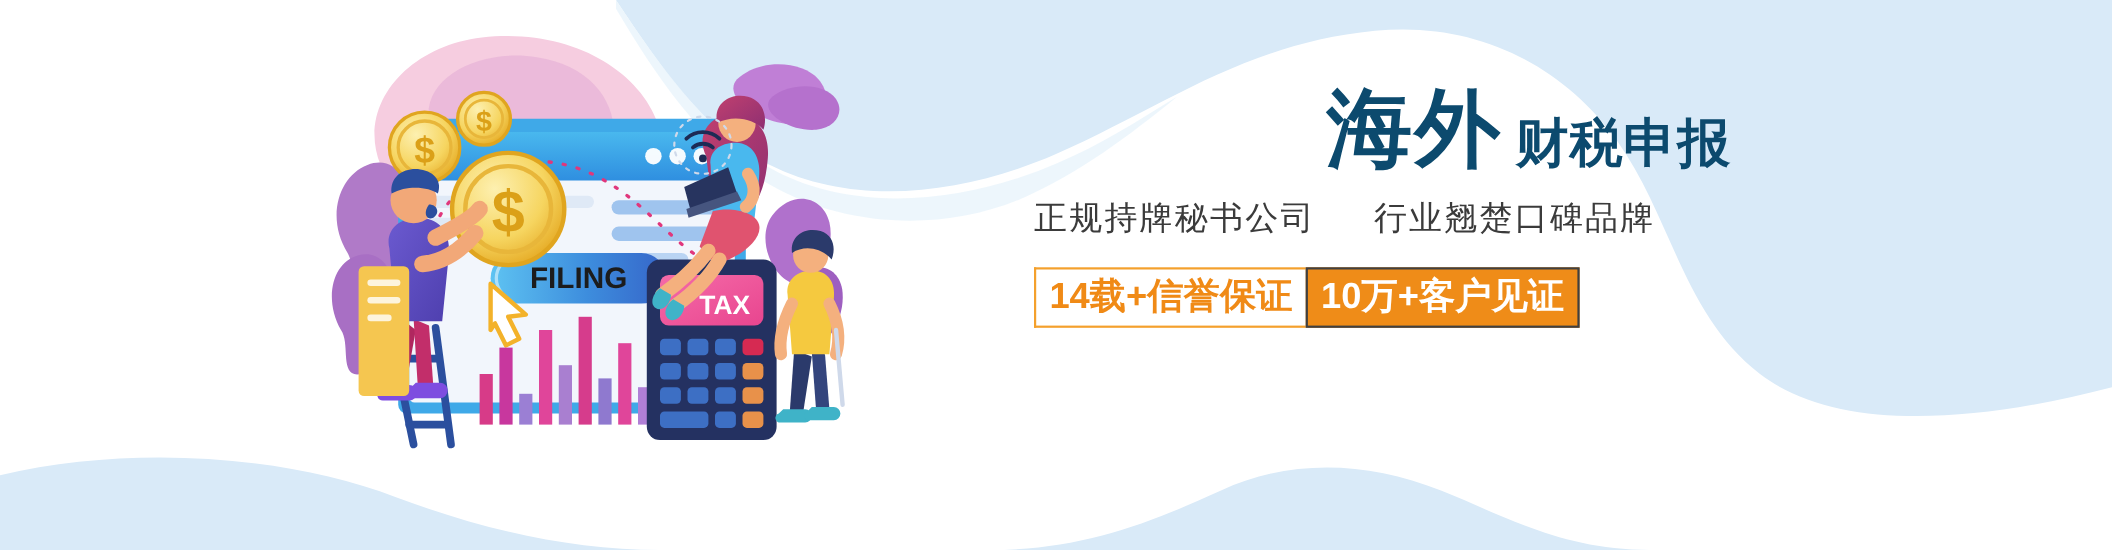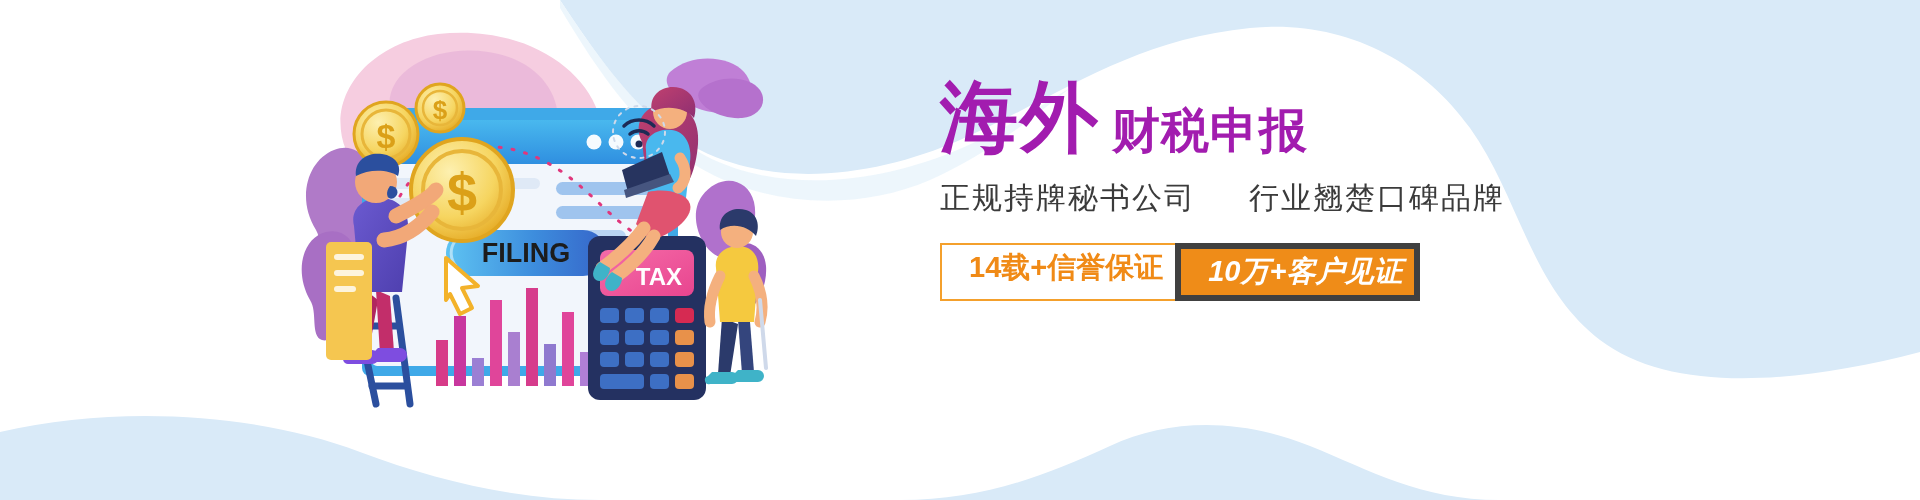--- a/index.html
+++ b/index.html
@@ -20,23 +20,24 @@
   .illu{ position:absolute; left:250px; top:0; width:540px; height:500px; }
   .illu svg{ width:540px; height:500px; display:block; }
 
   
   .copy{
     position:absolute; left:940px; top:78px;
     width:900px;
   }
   .headline{
     display:flex; align-items:flex-end;
-    color:#a21caf;
+    color:#0c4a6e;
     line-height:1;
     white-space:nowrap;
+    justify-content:center;
   }
   .headline .h-a{
     font-size:78px;
     font-weight:700;
     letter-spacing:2px;
     font-family:"Liberation Sans","DejaVu Sans",sans-serif;
   }
   .headline .h-b{
     font-size:48px;
     font-weight:700;
@@ -56,38 +57,37 @@
   }
   .subtitle .gap{ display:inline-block; width:34px; }
 
   .badges{
     margin-top:24px;
     display:flex;
     align-items:stretch;
     width:-moz-fit-content; width:fit-content;
   }
   .badge{
-    font-size:29px;
+    font-size:33px;
     font-weight:700;
     letter-spacing:0px;
-    padding:5px 12px 7px 27px;
+    padding:5px 12px 7px 12px;
     line-height:1.18;
     white-space:nowrap;
   }
   .badge-outline{
     color:#f08a16;
     border:2px solid #f4a02c;
     border-right:none;
     background:transparent;
   }
   .badge-solid{
     color:#ffffff;
     background:#ef8c18;
-    border:6px solid #404040;
-    font-style:italic;
+    border:2px solid #404040;
   }
 </style>
 </head>
 <body>
 
 <div class="banner">
 
   <svg class="bg-svg" viewBox="0 0 1920 500" preserveAspectRatio="none">
     <rect x="0" y="0" width="1920" height="500" fill="#d9eaf8"></rect>
 

